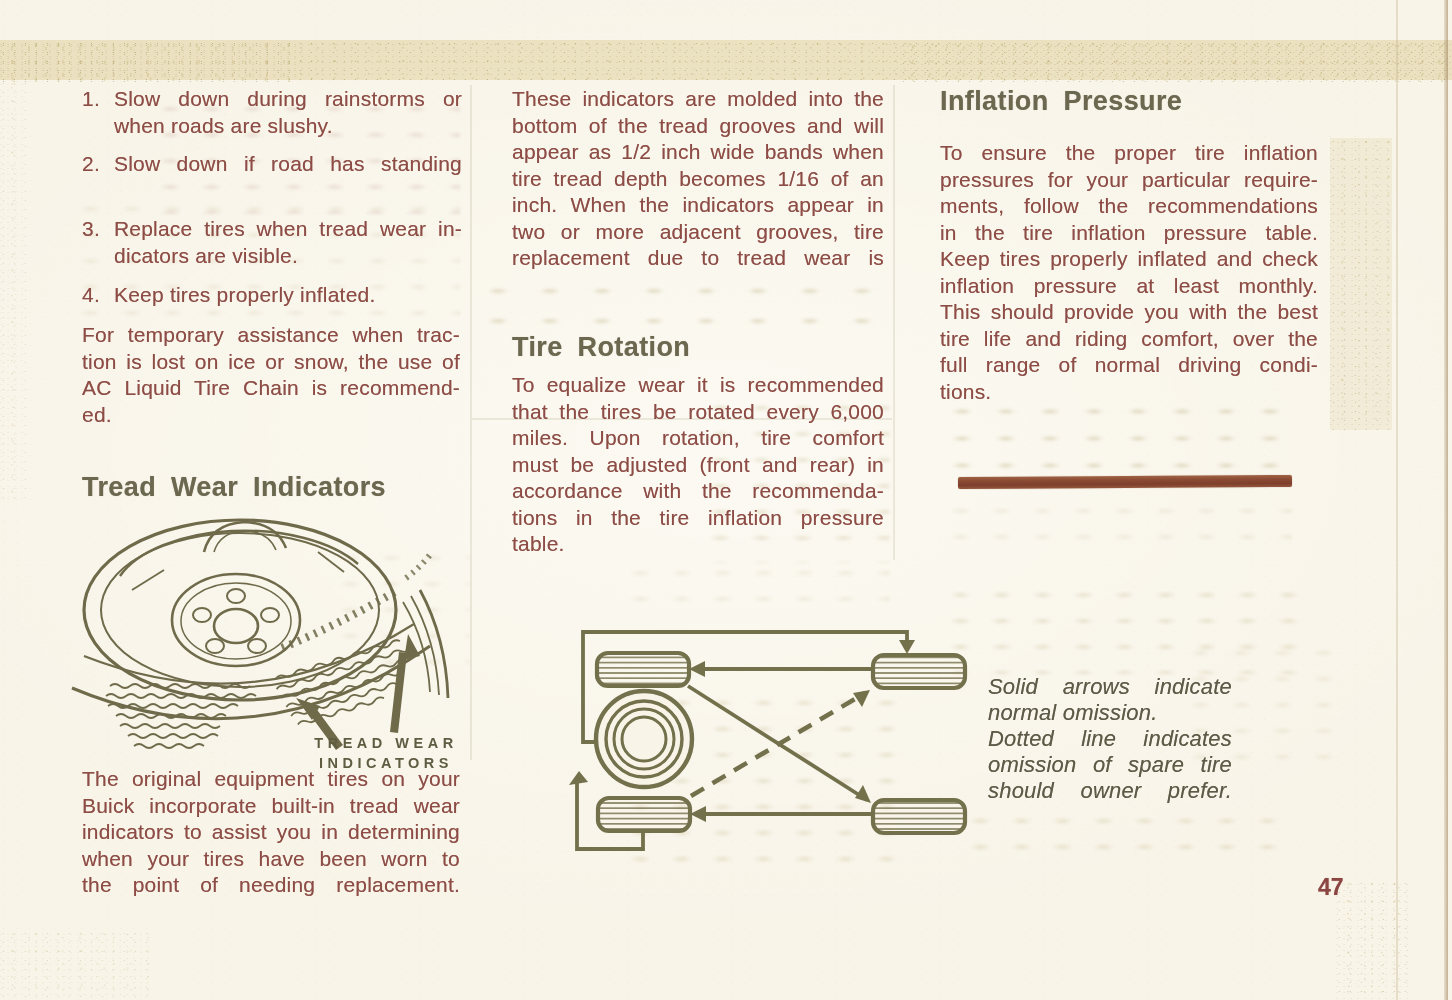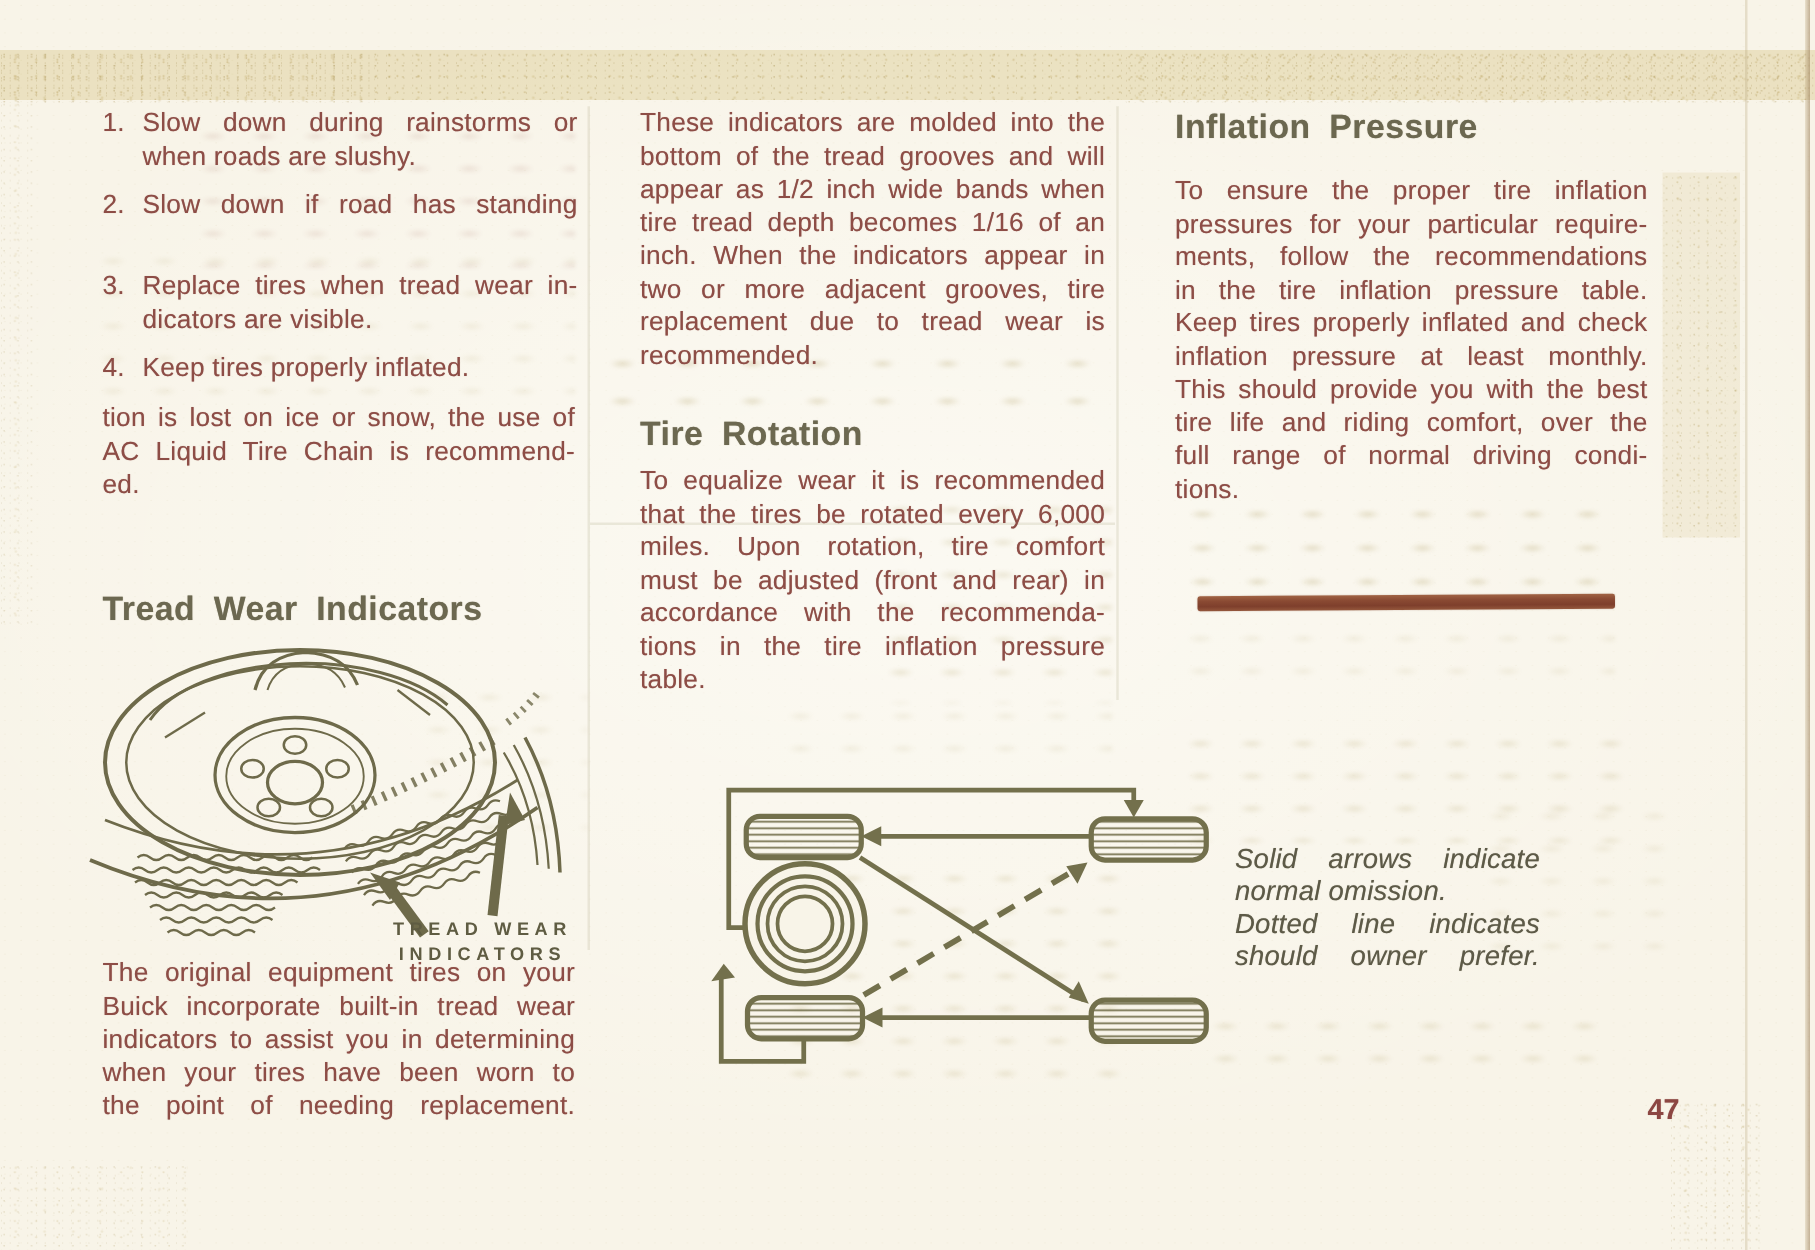--- a/index.html
+++ b/index.html
@@ -95,20 +95,21 @@
       </div>
   </div>
   <div class="list-item body-text" style="left:82px;top:282px;width:380px;">
     <div class="list-num">4.</div>
     <div class="list-lines">
         <div class="tl last-left">Keep tires properly inflated.</div>
       </div>
   </div>
 
   <div class="abs body-text" style="left:82px;top:322px;width:378px;">
+      <div class="tl">For temporary assistance when trac-</div>
       <div class="tl">tion is lost on ice or snow, the use of</div>
       <div class="tl">AC Liquid Tire Chain is recommend-</div>
       <div class="tl last-left">ed.</div>
     </div>
 
   <div class="abs heading" style="left:82px;top:472px;">Tread Wear Indicators</div>
 
   <svg class="abs" style="left:68px;top:498px;" width="396" height="276" viewBox="0 0 396 276" fill="none">
     <g stroke="#6e6a4a" stroke-width="2.6">
       <ellipse cx="172" cy="112" rx="156" ry="90" stroke-width="3.2"></ellipse>
@@ -174,21 +175,20 @@
     </div>
 
   <div class="abs body-text" style="left:512px;top:86px;width:372px;">
       <div class="tl">These indicators are molded into the</div>
       <div class="tl">bottom of the tread grooves and will</div>
       <div class="tl">appear as 1/2 inch wide bands when</div>
       <div class="tl">tire tread depth becomes 1/16 of an</div>
       <div class="tl">inch. When the indicators appear in</div>
       <div class="tl">two or more adjacent grooves, tire</div>
       <div class="tl">replacement due to tread wear is</div>
-      <div class="tl last-left">recommended.</div>
     </div>
 
   <div class="abs heading" style="left:512px;top:332px;">Tire Rotation</div>
 
   <div class="abs body-text" style="left:512px;top:372px;width:372px;">
       <div class="tl">To equalize wear it is recommended</div>
       <div class="tl">that the tires be rotated every 6,000</div>
       <div class="tl">miles. Upon rotation, tire comfort</div>
       <div class="tl">must be adjusted (front and rear) in</div>
       <div class="tl">accordance with the recommenda-</div>
@@ -251,18 +251,19 @@
     </div>
 
   <div class="abs redbar" style="left:958px;top:476px;width:334px;height:12px;"></div>
 
   <div class="abs note-text" style="left:988px;top:674px;width:244px;">
       <div class="tl">Solid arrows indicate</div>
       <div class="tl last-left">normal omission.</div>
     </div>
   <div class="abs note-text" style="left:988px;top:726px;width:244px;">
       <div class="tl">Dotted line indicates</div>
+      <div class="tl">omission of spare tire</div>
       <div class="tl">should owner prefer.</div>
     </div>
 
   <div class="abs pagenum" style="left:1318px;top:874px;">47</div>
 
 </div>
 
 </body></html>

